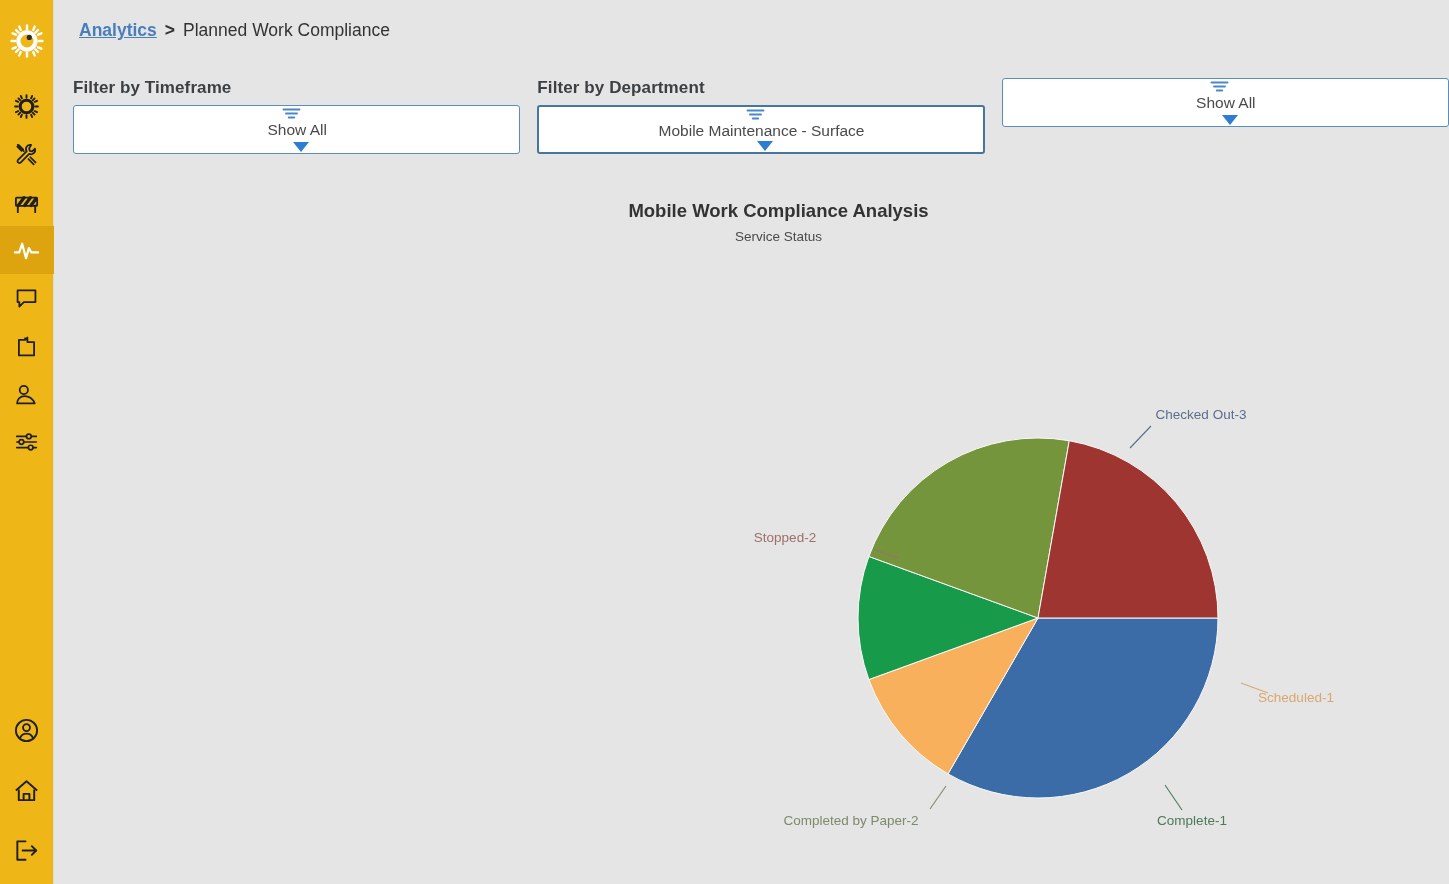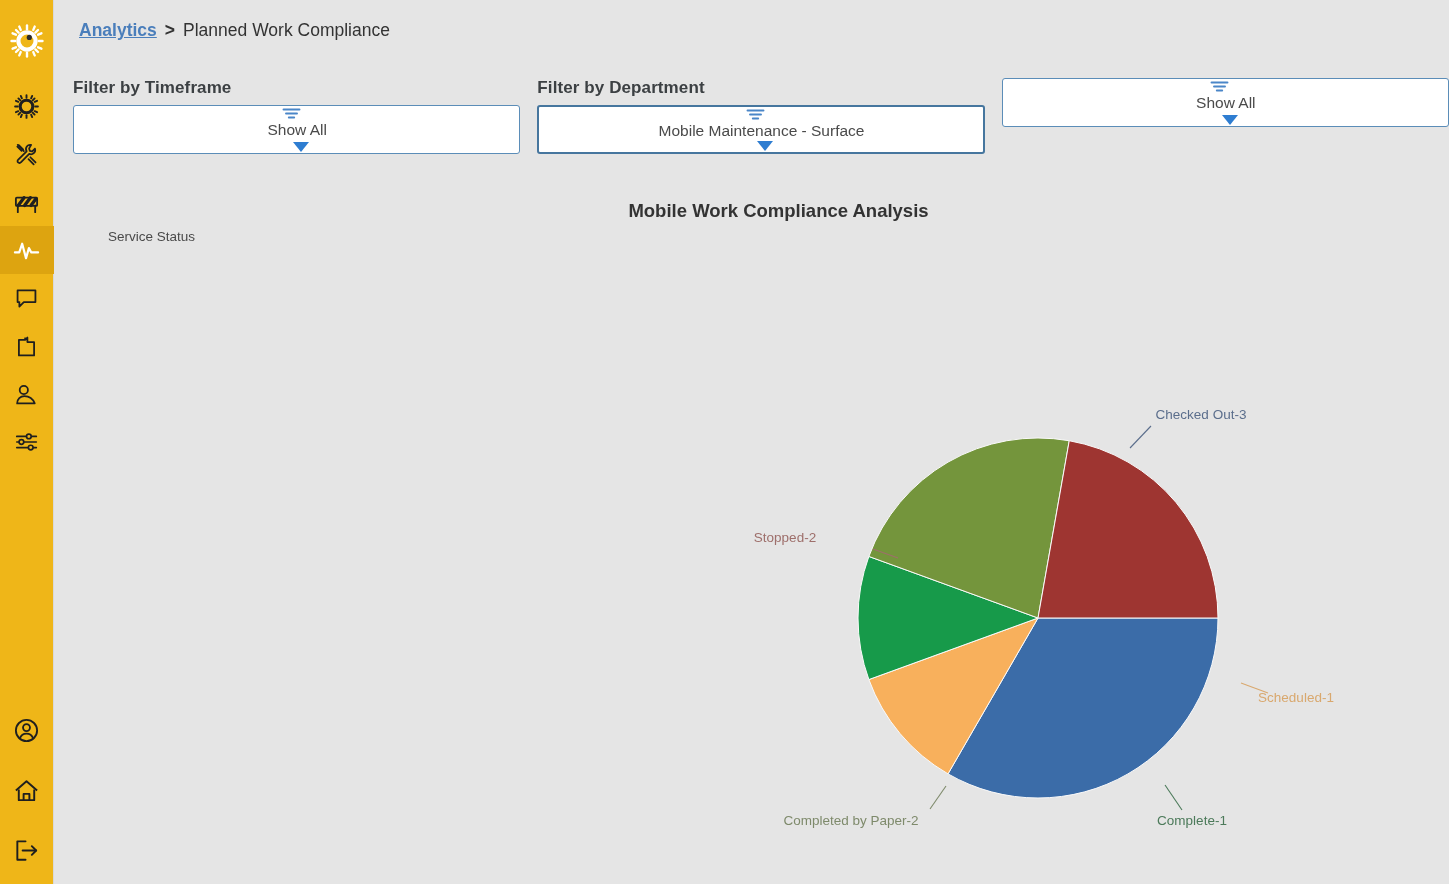--- a/index.html
+++ b/index.html
@@ -98,20 +98,21 @@
     text-align:center;
     font-size:18.5px; font-weight:bold; color:#333333;
     margin-top:20px;
   }
   #chart-subtitle {
     text-align:center;
     font-size:15.5px; color:#4A4A4A;
     margin-top:8px;
   }
   #chart-legend-title {
+    text-align:center;
     font-size:13.5px; color:#4A4A4A;
     margin-top:7px;
   }
   #pie-wrap {
     position:absolute; left:0; top:13px; width:1341px; height:700px;
     pointer-events:none;
   }
   #pie-svg { position:absolute; left:0; top:0; }
   .slice-label { font-family:"Liberation Sans", sans-serif; font-size:13.5px; }
 </style>

